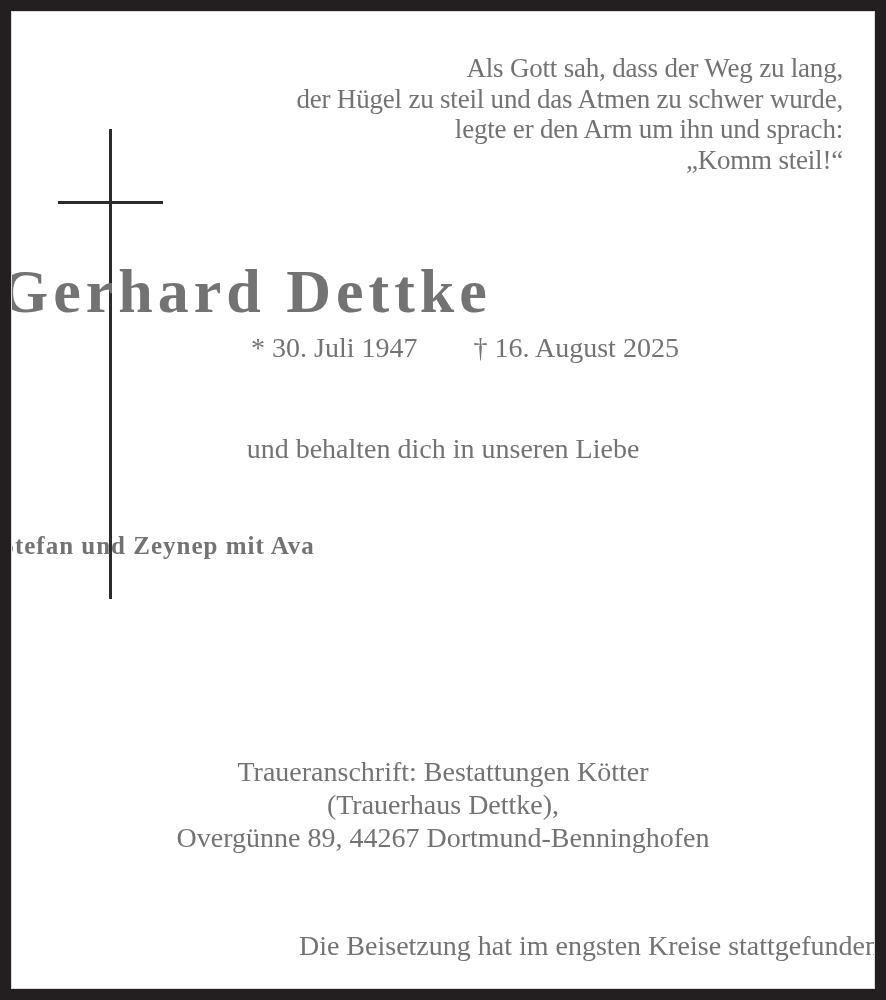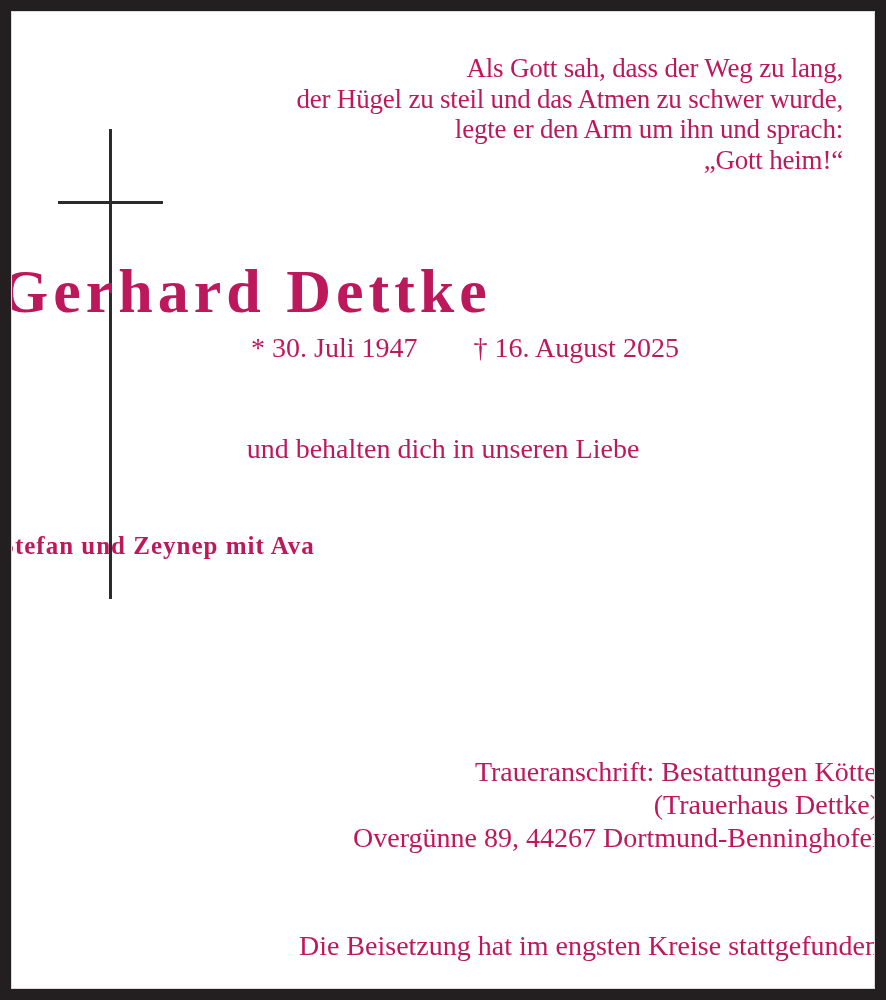--- a/index.html
+++ b/index.html
@@ -1,21 +1,21 @@
 <!DOCTYPE html>
 <html><head>
 <meta charset="utf-8">
 <style>
   html, body { margin: 0; padding: 0; background: #ffffff; }
   .page {
     position: relative;
     width: 886px;
     height: 1000px;
     background: #ffffff;
-    color: #be185d;
+    color: #737373;
     font-family: "Liberation Serif", "DejaVu Serif", serif;
     overflow: hidden;
   }
   .frame {
     position: absolute; inset: 0;
     border: 11px solid #231f20;
     pointer-events: none;
     z-index: 5;
   }
   .keyline {
@@ -77,21 +77,21 @@
     position: absolute;
     left: 0; right: 8px; top: 522px;
     font-size: 25px;
     font-weight: bold;
     line-height: 48px;
     letter-spacing: 1px;
   }
   .address {
     position: absolute;
     left: 0; right: 0; top: 755px;
-    text-align: right;
+    text-align: center;
     font-size: 28px;
     line-height: 33px;
   }
   .burial {
     position: absolute;
     left: 0; right: 0; top: 918px;
     text-align: right;
     font-size: 28px;
     line-height: 31px;
     margin-top: 12px;
@@ -102,21 +102,21 @@
 
 <div class="page">
 
   <div class="frame"></div>
   <div class="keyline"></div>
 
   <div class="epigraph">
     <div>Als Gott sah, dass der Weg zu lang,</div>
     <div>der Hügel zu steil und das Atmen zu schwer wurde,</div>
     <div>legte er den Arm um ihn und sprach:</div>
-    <div>„Gott heim!“</div>
+    <div>„Komm steil!“</div>
   </div>
 
   <div>
     <div class="cross-v"></div>
     <div class="cross-h"></div>
   </div>
 
   <div class="name">Gerhard Dettke</div>
 
   <div class="dates">

